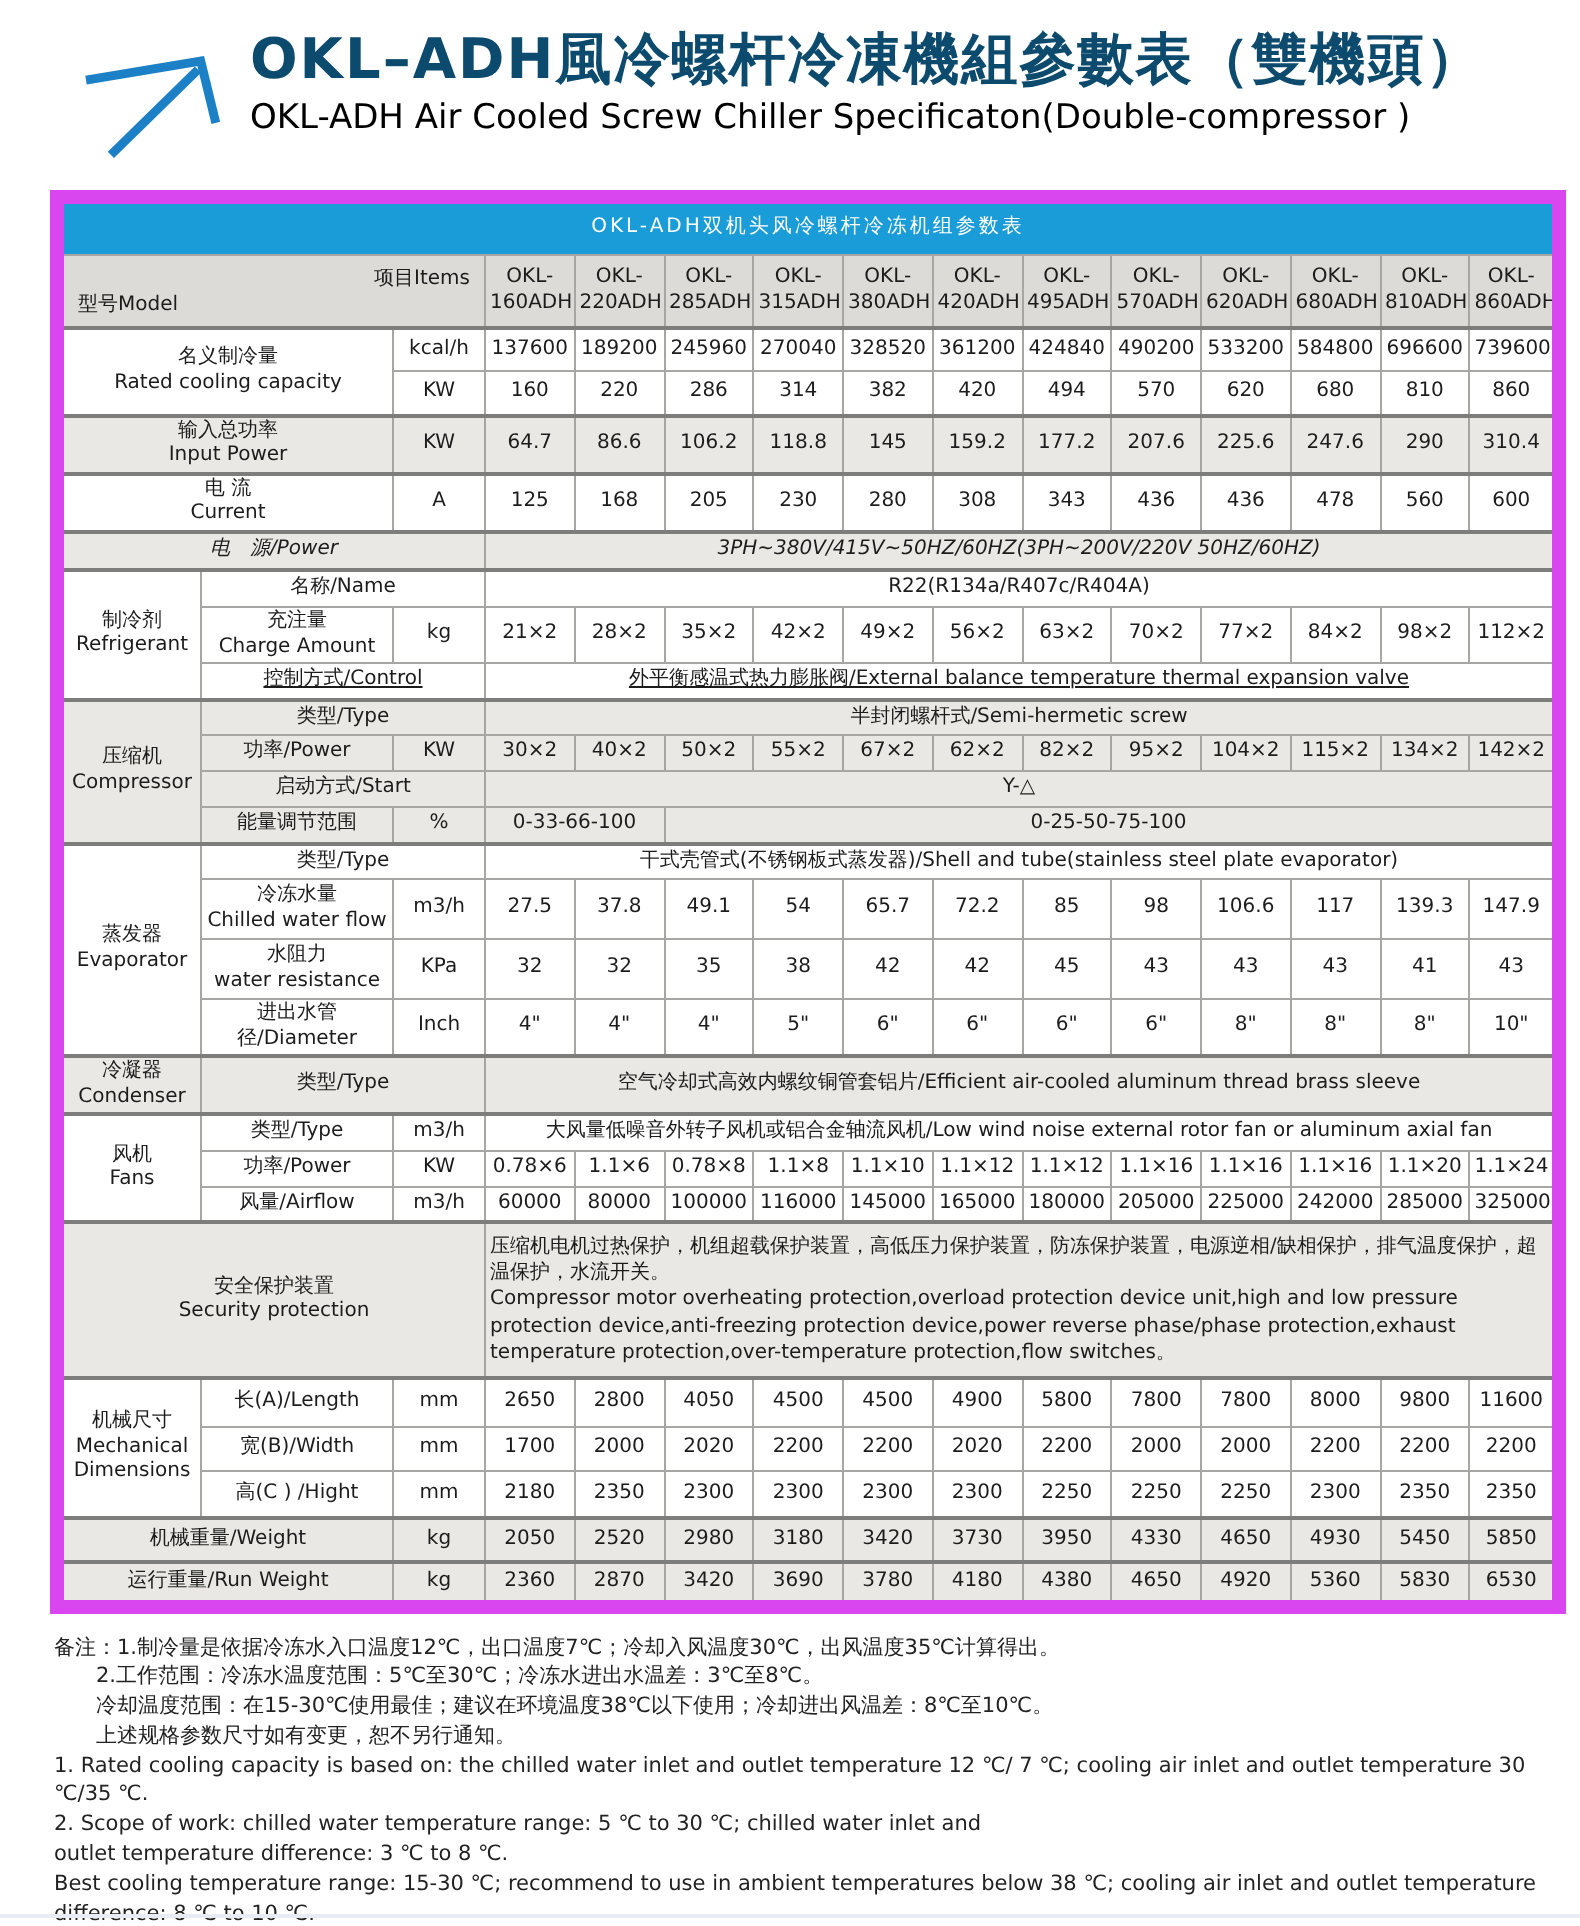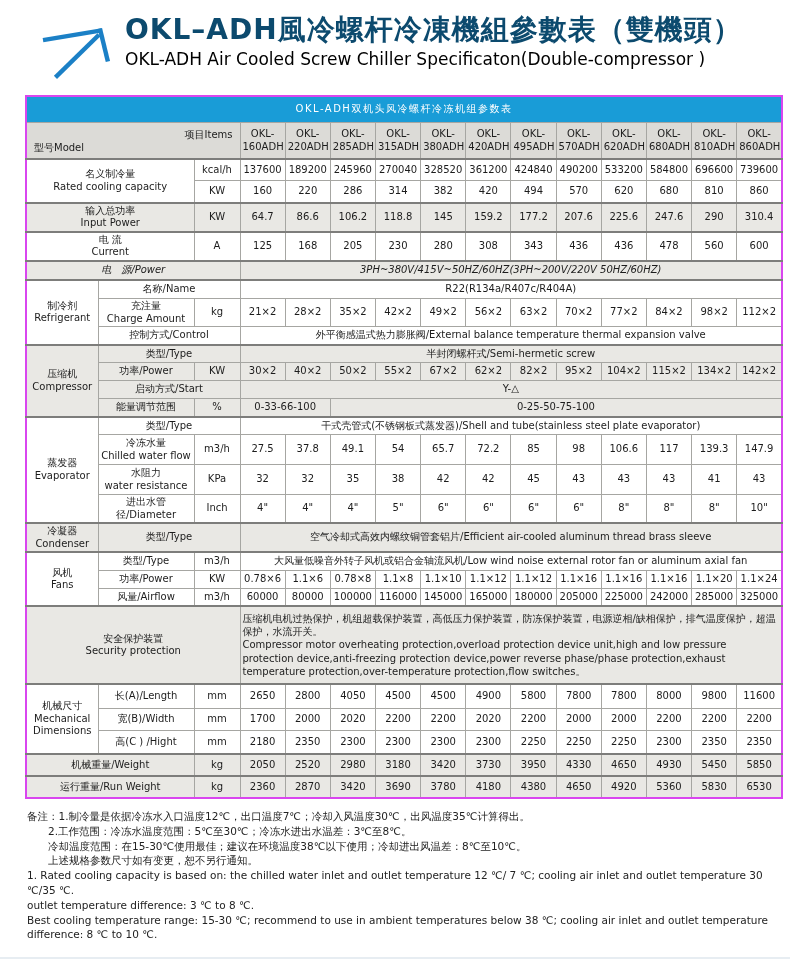--- a/index.html
+++ b/index.html
@@ -8,21 +8,21 @@
     background:#ffffff;color:#1c1c1c;
     font-family:"DejaVu Sans","Liberation Sans",sans-serif;
   }
   
   .page-header{display:flex;align-items:flex-start;padding:13px 0 6px 33px;}
   .brand-arrow{width:84px;height:64px;flex:0 0 auto;margin-top:4px;}
   .title-block{margin-left:8px;}
   .t-zh{font-size:28px;font-weight:600;letter-spacing:1px;color:#0c4a6e;line-height:1.2;}
   .t-en{font-size:17px;font-weight:400;color:#000000;margin-top:2px;}
   
-  table.spec{border-collapse:collapse;table-layout:fixed;width:758px;margin:8px 0 0 25px;border:2px solid #d946ef;}
+  table.spec{border-collapse:collapse;table-layout:fixed;width:758px;margin:8px 0 0 25px;border:7px solid #d946ef;}
   table.spec td{border:1px solid #a6a6a2;font-size:10px;text-align:center;vertical-align:middle;padding:1px 2px;line-height:1.25;overflow:hidden;}
   tr.sec td{border-top:2px solid #7d7d7b;}
   td.banner{background:#199cd7;color:#ffffff;font-size:14.5px;letter-spacing:1.5px;height:23px;border-color:#7d7d7b;}
   tr.hdr td{background:#dcdbd7;}
   tr.shade td{background:#e9e8e4;}
   td.corner{position:relative;
     background-image:linear-gradient(to bottom right,transparent 49.2%,#9b9b98 49.2%,#9b9b98 50.8%,transparent 50.8%);}
   .corner-model{position:absolute;left:7px;bottom:3px;font-size:10px;}
   .corner-items{position:absolute;right:7px;top:6px;font-size:10px;}
   td.model div{line-height:1.35;}
@@ -227,21 +227,21 @@
         <td class="val">42×2</td>
         <td class="val">49×2</td>
         <td class="val">56×2</td>
         <td class="val">63×2</td>
         <td class="val">70×2</td>
         <td class="val">77×2</td>
         <td class="val">84×2</td>
         <td class="val">98×2</td>
         <td class="val">112×2</td>
       </tr>
-      <tr style="height: 18px;">
+      <tr style="height: 18px; text-decoration: underline;">
         <td class="label" colspan="2">
           <div class="zh">控制方式/Control</div>
         </td>
         <td class="val" colspan="12">外平衡感温式热力膨胀阀/External balance temperature thermal expansion valve</td>
       </tr>
       <tr class="shade sec" style="height: 18px;">
         <td class="group" rowspan="4">
           <div class="zh">压缩机</div>
           <div class="en">Compressor</div>
         </td>
@@ -514,18 +514,19 @@
 
 <div class="notes">
   <div>
       <div class="nz">备注：1.制冷量是依据冷冻水入口温度12℃，出口温度7℃；冷却入风温度30℃，出风温度35℃计算得出。</div>
       <div class="nz ind">2.工作范围：冷冻水温度范围：5℃至30℃；冷冻水进出水温差：3℃至8℃。</div>
       <div class="nz ind">冷却温度范围：在15-30℃使用最佳；建议在环境温度38℃以下使用；冷却进出风温差：8℃至10℃。</div>
       <div class="nz ind">上述规格参数尺寸如有变更，恕不另行通知。</div>
     </div>
   <div>
       <div class="ne">1. Rated cooling capacity is based on: the chilled water inlet and outlet temperature 12 ℃/ 7 ℃; cooling air inlet and outlet temperature 30 ℃/35 ℃.</div>
+      <div class="ne">2. Scope of work: chilled water temperature range: 5 ℃ to 30 ℃; chilled water inlet and</div>
       <div class="ne">outlet temperature difference: 3 ℃ to 8 ℃.</div>
       <div class="ne">Best cooling temperature range: 15-30 ℃; recommend to use in ambient temperatures below 38 ℃; cooling air inlet and outlet temperature difference: 8 ℃ to 10 ℃.</div>
     </div>
 </div>
 
 <div class="bottom-line"></div>
 
 </body></html>

